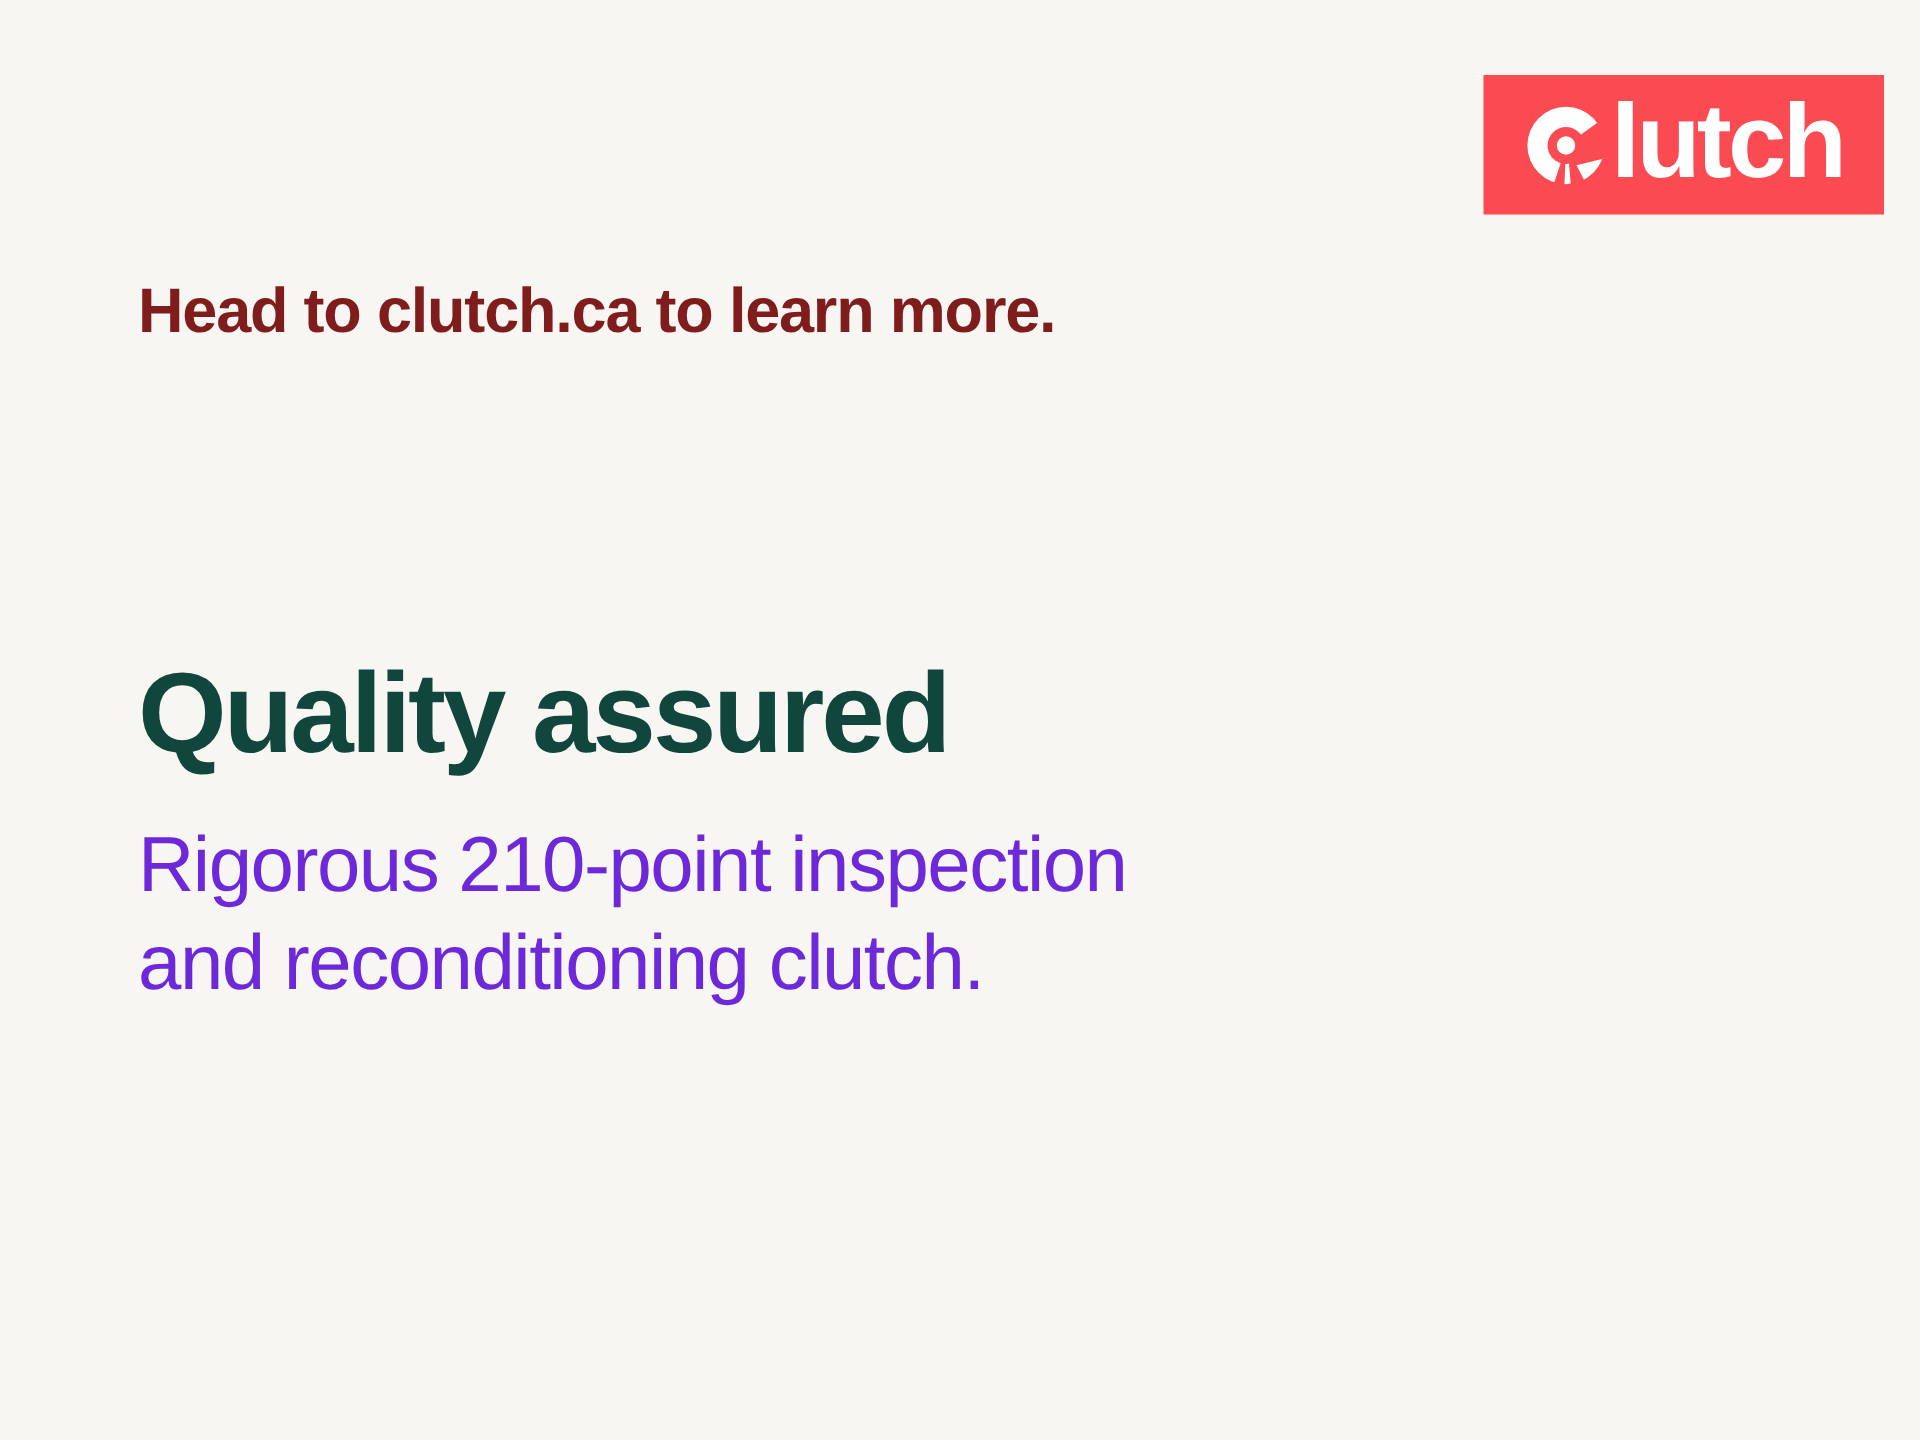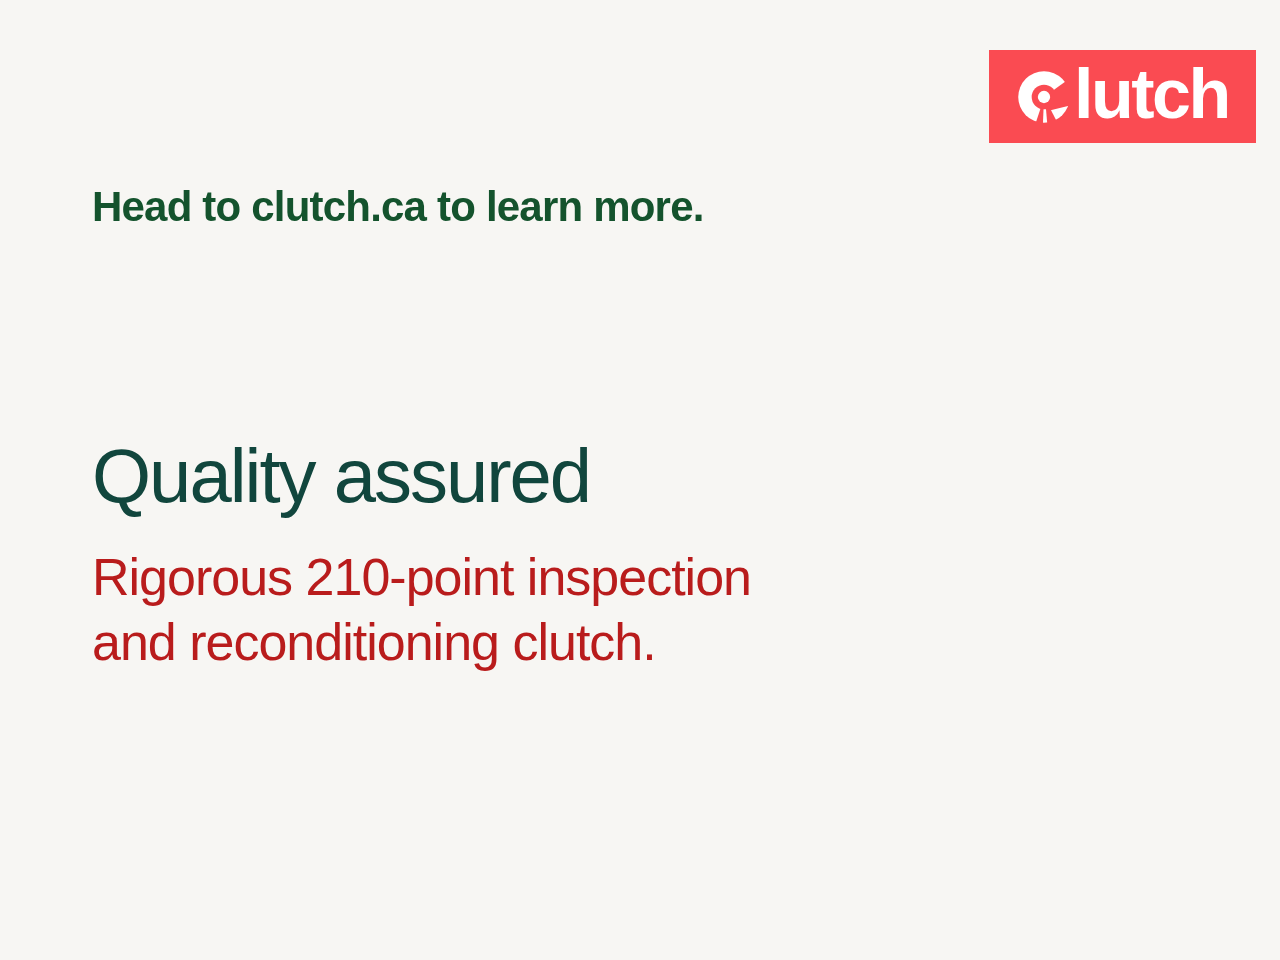--- a/index.html
+++ b/index.html
@@ -55,44 +55,44 @@
     top: -3px;
   }
 
   
   .lede {
     position: absolute;
     left: 92px;
     top: 183px;
     font-size: 42px;
     font-weight: bold;
-    color: #14532d;
+    color: #7f1d1d;
     letter-spacing: -0.8px;
     white-space: nowrap;
   }
 
   .headline {
     position: absolute;
     left: 92px;
     top: 438px;
     font-size: 76px;
-    font-weight: normal;
+    font-weight: bold;
     color: #11463d;
     letter-spacing: -2px;
     line-height: 1;
     white-space: nowrap;
   }
 
   .subhead {
     position: absolute;
     left: 92px;
     top: 545px;
     font-size: 52px;
     font-weight: normal;
-    color: #b91c1c;
+    color: #6d28d9;
     letter-spacing: -1px;
     line-height: 1.25;
   }
 
   .subhead-line { display: block; white-space: nowrap; }
 </style>
 </head>
 <body>
 
 <div class="brand-banner">

